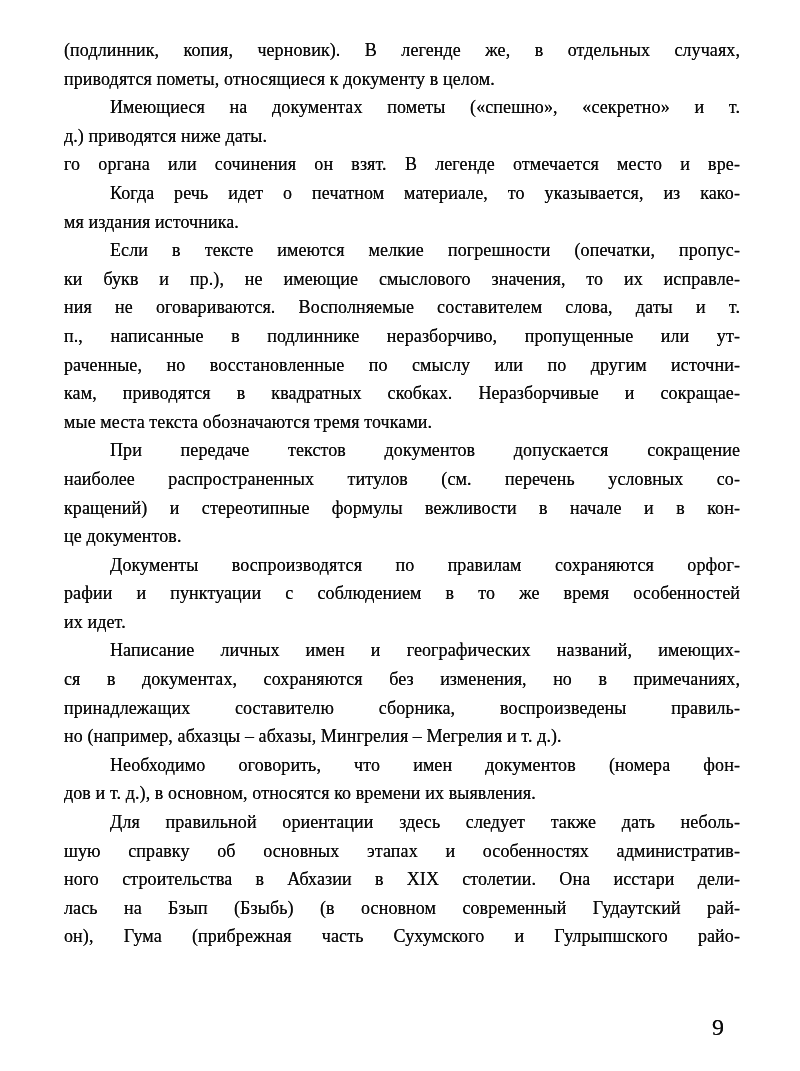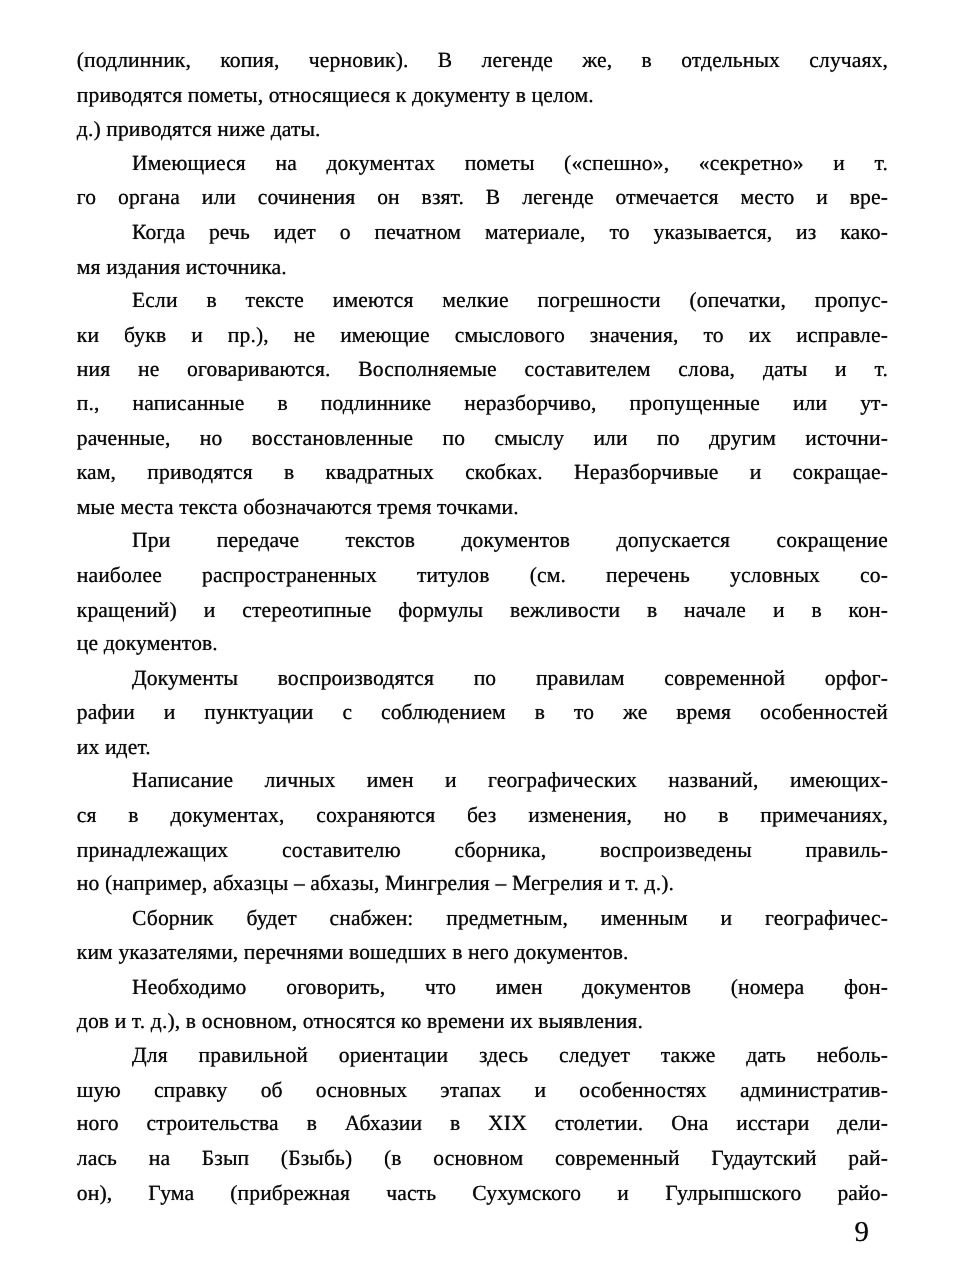--- a/index.html
+++ b/index.html
@@ -53,22 +53,22 @@
 </head>
 <body>
 
 <div class="page">
   <div class="text-block">
       <div class="para">
         <div class="line">(подлинник, копия, черновик). В легенде же, в отдельных случаях,</div>
         <div class="line lastline">приводятся пометы, относящиеся к документу в целом.</div>
       </div>
       <div class="para">
+        <div class="line indent">Имеющиеся на документах пометы («спешно», «секретно» и т.</div>
         <div class="line lastline">д.) приводятся ниже даты.</div>
-        <div class="line indent">Имеющиеся на документах пометы («спешно», «секретно» и т.</div>
       </div>
       <div class="para">
         <div class="line">го органа или сочинения он взят. В легенде отмечается место и вре-</div>
         <div class="line indent">Когда речь идет о печатном материале, то указывается, из како-</div>
         <div class="line lastline">мя издания источника.</div>
       </div>
       <div class="para">
         <div class="line indent">Если в тексте имеются мелкие погрешности (опечатки, пропус-</div>
         <div class="line">ки букв и пр.), не имеющие смыслового значения, то их исправле-</div>
         <div class="line">ния не оговариваются. Восполняемые составителем слова, даты и т.</div>
@@ -77,33 +77,29 @@
         <div class="line">кам, приводятся в квадратных скобках. Неразборчивые и сокращае-</div>
         <div class="line lastline">мые места текста обозначаются тремя точками.</div>
       </div>
       <div class="para">
         <div class="line indent">При передаче текстов документов допускается сокращение</div>
         <div class="line">наиболее распространенных титулов (см. перечень условных со-</div>
         <div class="line">кращений) и стереотипные формулы вежливости в начале и в кон-</div>
         <div class="line lastline">це документов.</div>
       </div>
       <div class="para">
-        <div class="line indent">Документы воспроизводятся по правилам современной орфог-</div>
+        <div class="line indent">Документы воспроизводятся по правилам сохраняются орфог-</div>
         <div class="line">рафии и пунктуации с соблюдением в то же время особенностей</div>
         <div class="line lastline">их идет.</div>
       </div>
       <div class="para">
         <div class="line indent">Написание личных имен и географических названий, имеющих-</div>
         <div class="line">ся в документах, сохраняются без изменения, но в примечаниях,</div>
         <div class="line">принадлежащих составителю сборника, воспроизведены правиль-</div>
         <div class="line lastline">но (например, абхазцы – абхазы, Мингрелия – Мегрелия и т. д.).</div>
-      </div>
-      <div class="para">
-        <div class="line indent">Сборник будет снабжен: предметным, именным и географичес-</div>
-        <div class="line lastline">ким указателями, перечнями вошедших в него документов.</div>
       </div>
       <div class="para">
         <div class="line indent">Необходимо оговорить, что имен документов (номера фон-</div>
         <div class="line lastline">дов и т. д.), в основном, относятся ко времени их выявления.</div>
       </div>
       <div class="para">
         <div class="line indent">Для правильной ориентации здесь следует также дать неболь-</div>
         <div class="line">шую справку об основных этапах и особенностях административ-</div>
         <div class="line">ного строительства в Абхазии в XIX столетии. Она исстари дели-</div>
         <div class="line">лась на Бзып (Бзыбь) (в основном современный Гудаутский рай-</div>

